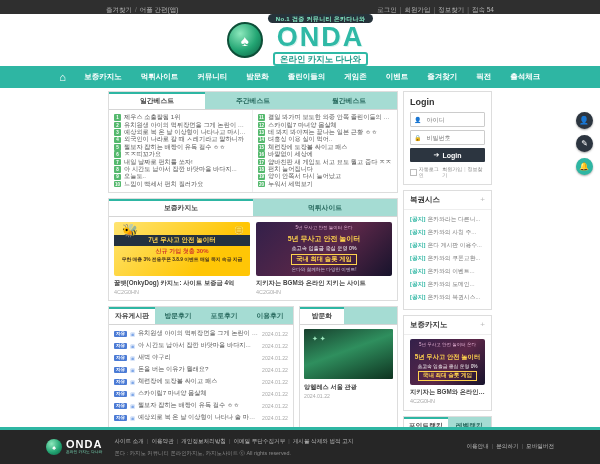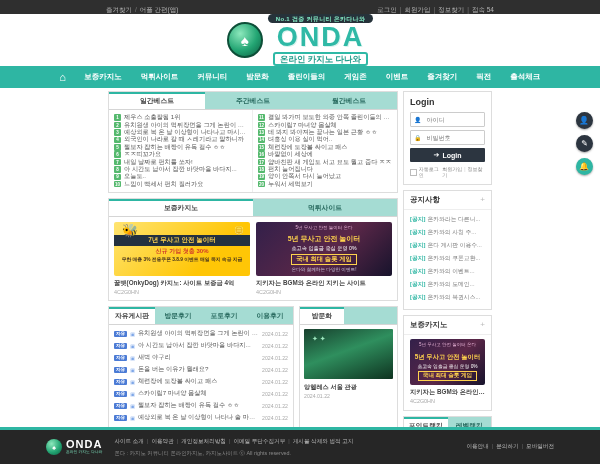--- a/index.html
+++ b/index.html
@@ -376,21 +376,21 @@
         <span class="chk">
             <b></b>
             <span>자동로그인</span>
           </span>
         <span class="login-links"><span>회원가입</span><span class="sep">|</span><span>정보찾기</span></span>
       </div>
     </div>
 
     <div class="box">
       <div class="side-head">
-        <span class="side-title">공지사항</span>
+        <span class="side-title">복권시스</span>
         <span class="plus">+</span>
       </div>
       <div class="notice-list">
           <div class="notice-row"><b>[공지]</b>온카와라는 다른니...</div>
           <div class="notice-row"><b>[공지]</b>온카와의 사칭 주...</div>
           <div class="notice-row"><b>[공지]</b>온다 게시판 이용수...</div>
           <div class="notice-row"><b>[공지]</b>온카와의 쿠폰교환...</div>
           <div class="notice-row"><b>[공지]</b>온카와의 이벤트...</div>
           <div class="notice-row"><b>[공지]</b>온카와의 도메인...</div>
           <div class="notice-row"><b>[공지]</b>온카와의 복권시스...</div>

